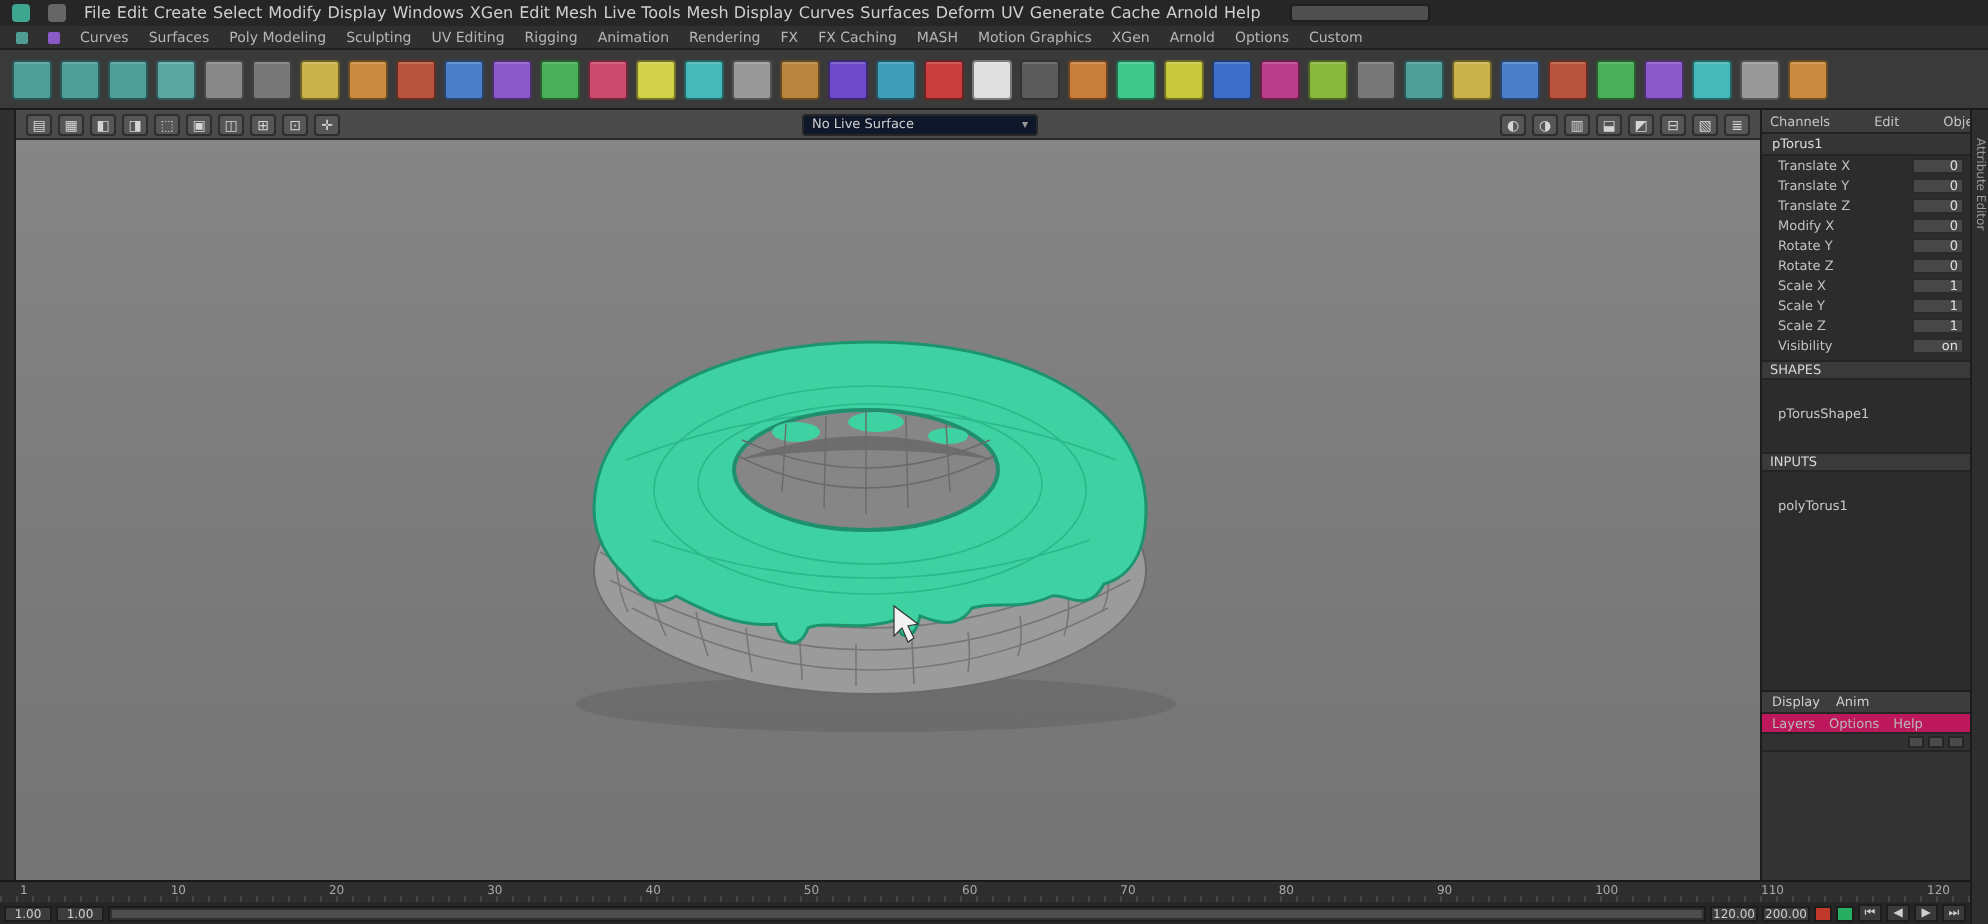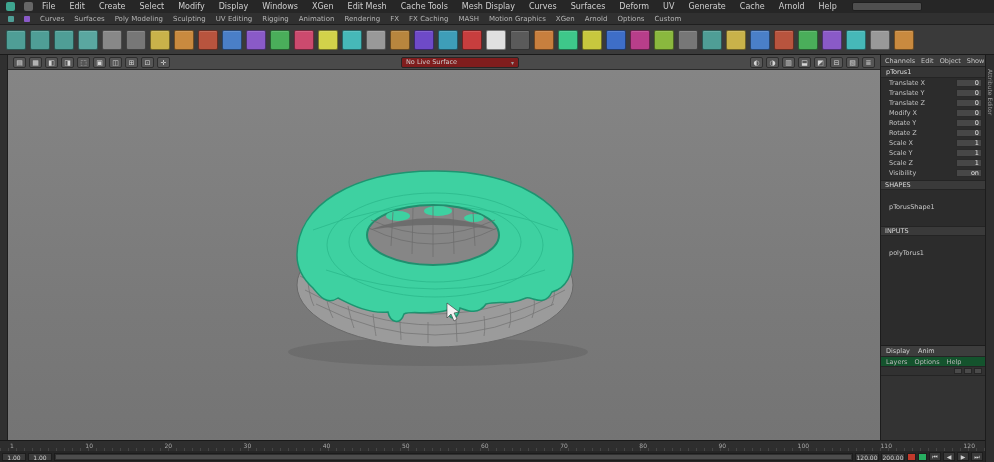--- a/index.html
+++ b/index.html
@@ -20,48 +20,48 @@
   .shelftabs .dot2{width:6px;height:6px;border-radius:1px;background:#8a5ac8;flex:0 0 auto}
 
   
   .shelficons{left:0;top:25px;width:994px;height:30px;background:#3a3a3a;display:flex;align-items:center;gap:4px;padding:0 6px;border-bottom:1px solid #1a1a1a}
   .shelf-icon{width:20px;height:20px;border-radius:2px;border:1px solid rgba(0,0,0,.45);background:#777;flex:0 0 auto;box-shadow:inset 0 1px 0 rgba(255,255,255,.15)}
 
   
   .vptoolbar{left:8px;top:55px;width:872px;height:15px;background:#4a4a4a;border-bottom:1px solid #2a2a2a;display:flex;align-items:center;padding:0 5px;gap:3px}
   .vp-ico{width:13px;height:11px;background:#565656;border:1px solid #2e2e2e;border-radius:2px;font-size:7px;line-height:10px;text-align:center;color:#d5d5d5;flex:0 0 auto}
   .vp-spacer{flex:1}
-  .vp-dropdown{width:118px;height:11px;background:#7f1d1d;border:1px solid #262626;border-radius:2px;font-size:6.5px;color:#cfcfcf;display:flex;align-items:center;justify-content:space-between;padding:0 4px}
+  .vp-dropdown{width:118px;height:11px;background:#0f172a;border:1px solid #262626;border-radius:2px;font-size:6.5px;color:#cfcfcf;display:flex;align-items:center;justify-content:space-between;padding:0 4px}
   .vp-dropdown .caret{font-size:6px;color:#9a9a9a}
 
   
   .leftstrip{left:0;top:55px;width:8px;height:385px;background:#303030;border-right:1px solid #1e1e1e}
 
   
   .viewport{left:8px;top:70px;width:872px;height:370px;background:linear-gradient(#858585,#7a7a7a 60%,#747474)}
   .viewport svg{position:absolute;left:0;top:0}
   .cam-label{position:absolute;left:0;right:0;bottom:14px;text-align:center;font-size:7px;color:#4e4e4e}
 
   
   .sidestrip{left:985px;top:55px;width:9px;height:407px;background:#2e2e2e;border-left:1px solid #1c1c1c}
   .sidestrip .vtext{writing-mode:vertical-rl;font-size:6px;color:#9a9a9a;margin:14px auto 0;display:block;text-align:left}
 
   
   .rightpanel{left:880px;top:55px;width:105px;height:385px;background:#2c2c2c;border-left:1px solid #1c1c1c;font-size:6.5px}
-  .cb-tabs{height:12px;background:#3d3d3d;display:flex;align-items:center;gap:6px;padding:0 4px;color:#c5c5c5;border-bottom:1px solid #222}
+  .cb-tabs{height:12px;background:#3d3d3d;display:flex;align-items:center;gap:22px;padding:0 4px;color:#c5c5c5;border-bottom:1px solid #222}
   .cb-object{height:11px;display:flex;align-items:center;padding:0 5px;color:#dedede;background:#353535;border-bottom:1px solid #242424}
   .cb-row{height:10px;display:flex;align-items:center;justify-content:space-between;padding:0 3px 0 8px;color:#c2c2c2}
   .cb-val{background:#474747;border:1px solid #2a2a2a;min-width:26px;height:8px;line-height:7px;text-align:right;padding:0 2px;color:#e0e0e0}
   .cb-section{height:10px;background:#3a3a3a;color:#d8d8d8;display:flex;align-items:center;padding:0 4px;margin-top:2px;border-top:1px solid #242424;border-bottom:1px solid #242424}
   .cb-node{height:10px;display:flex;align-items:center;padding:17px 8px;color:#c8c8c8}
 
   
   .layered{position:absolute;left:0;bottom:0;width:105px;height:95px;background:#333;border-top:1px solid #1d1d1d}
   .le-tabs{height:11px;background:#3d3d3d;display:flex;align-items:center;gap:8px;padding:0 5px;color:#cfcfcf;border-bottom:1px solid #242424}
-  .le-menu{height:10px;display:flex;align-items:center;gap:7px;padding:0 5px;color:#b8b8b8;border-bottom:1px solid #242424;background:#14532d}
+  .le-menu{height:10px;display:flex;align-items:center;gap:7px;padding:0 5px;color:#b8b8b8;border-bottom:1px solid #242424;background:#be185d}
   .le-toolbar{height:9px;display:flex;align-items:center;justify-content:flex-end;gap:2px;padding:0 4px;background:#313131;border-bottom:1px solid #242424}
   .le-toolbtn{width:8px;height:6px;background:#4a4a4a;border:1px solid #262626}
   .le-row{height:11px;display:flex;align-items:center;gap:2px;padding:0 2px;color:#d5d5d5;border-bottom:1px solid #2a2a2a}
   .le-cell{width:9px;height:8px;background:#444;border:1px solid #262626;font-size:5.5px;line-height:7px;text-align:center;color:#ddd;flex:0 0 auto}
   .le-swatch{width:9px;height:7px;border:1px solid #222;background:#555;flex:0 0 auto}
   .le-name{font-size:6.5px;overflow:hidden;white-space:nowrap}
 
   
   .timeline{left:0;top:440px;width:985px;height:11px;background:#2e2e2e;border-top:1px solid #191919;display:flex;align-items:center;justify-content:space-between;padding:0 10px;font-size:6px;color:#a8a8a8;background-image:repeating-linear-gradient(90deg,#454545 0 1px,transparent 1px 8px);background-size:100% 3px;background-position:0 100%;background-repeat:no-repeat}
   .timeline span{transform:translateY(-1px)}
@@ -73,32 +73,32 @@
   .rs-bar{position:absolute;left:1px;top:1px;right:1px;bottom:1px;background:#4d4d4d}
   .pb-btn{width:12px;height:9px;background:#3a3a3a;border:1px solid #1d1d1d;color:#d0d0d0;font-size:6px;line-height:8px;text-align:center;flex:0 0 auto}
   .key-btn{width:9px;height:8px;border:1px solid #1d1d1d;flex:0 0 auto}
 </style>
 </head>
 <body>
 
 <div class="abs menubar">
   <span class="appicon"></span>
   <span class="appicon2"></span>
-  <div style="display:flex;gap:14px">
+  <div style="display:flex;gap:3px">
 
   <span class="menu-item">File</span>
       <span class="menu-item">Edit</span>
       <span class="menu-item">Create</span>
       <span class="menu-item">Select</span>
       <span class="menu-item">Modify</span>
       <span class="menu-item">Display</span>
       <span class="menu-item">Windows</span>
       <span class="menu-item">XGen</span>
       <span class="menu-item">Edit Mesh</span>
-      <span class="menu-item">Cache Tools</span>
+      <span class="menu-item">Live Tools</span>
       <span class="menu-item">Mesh Display</span>
       <span class="menu-item">Curves</span>
       <span class="menu-item">Surfaces</span>
       <span class="menu-item">Deform</span>
       <span class="menu-item">UV</span>
       <span class="menu-item">Generate</span>
       <span class="menu-item">Cache</span>
       <span class="menu-item">Arnold</span>
       <span class="menu-item">Help</span>
     </div>

